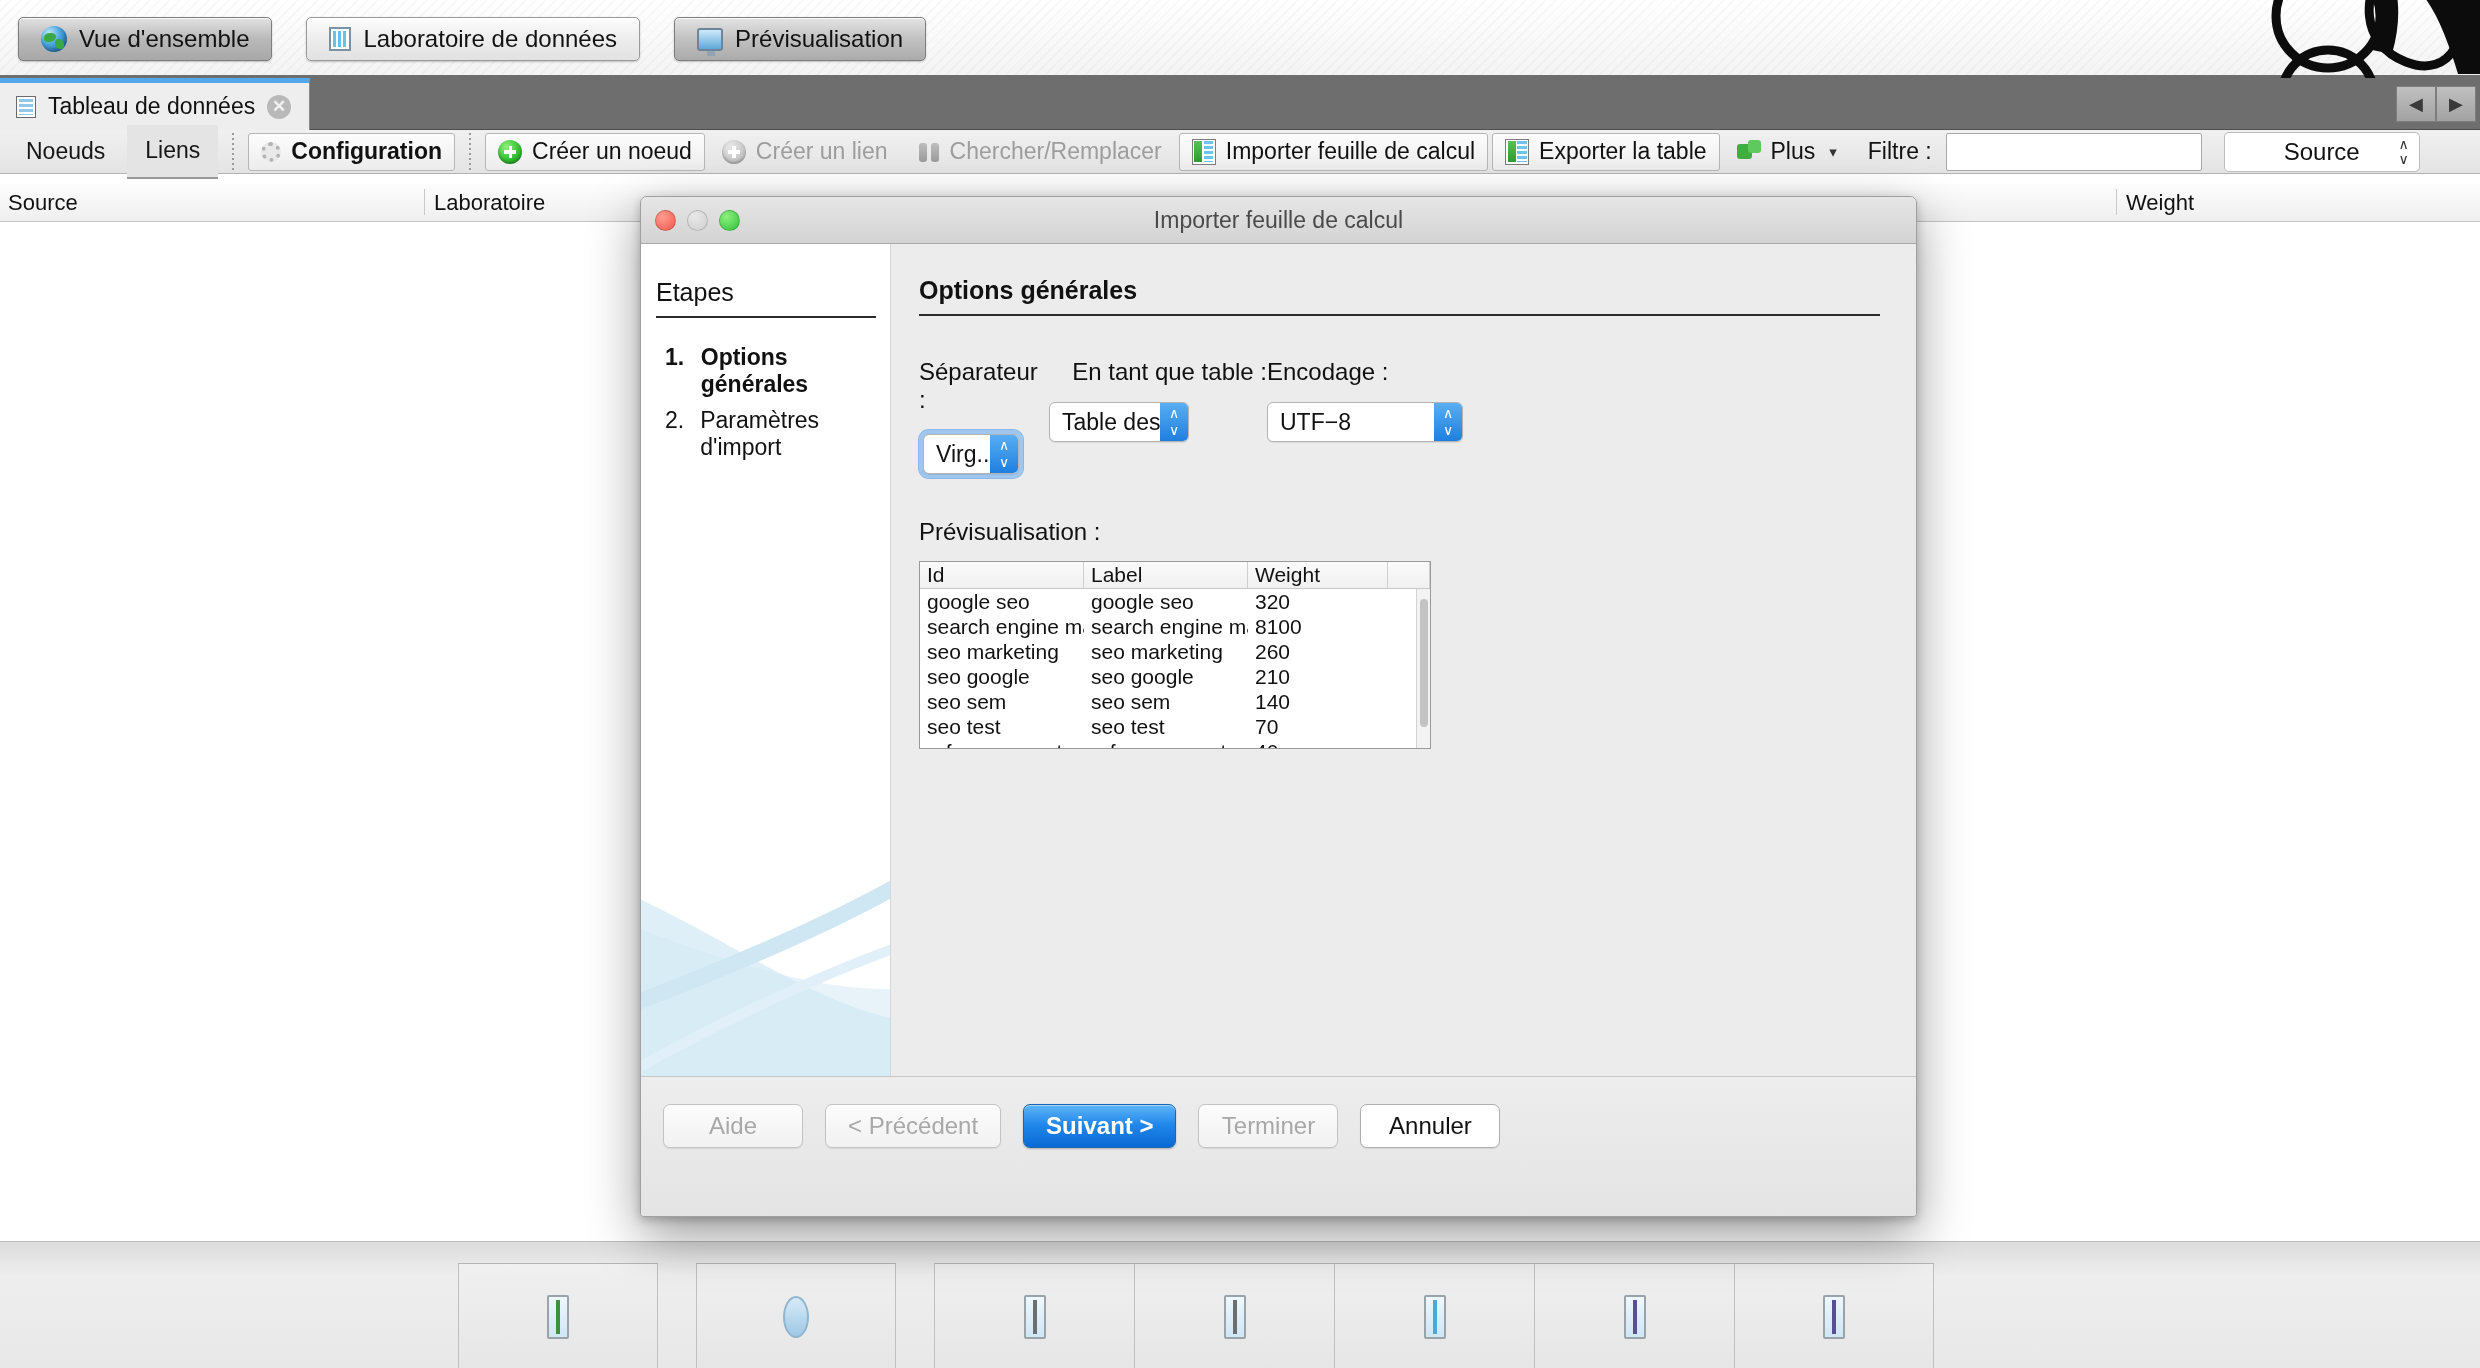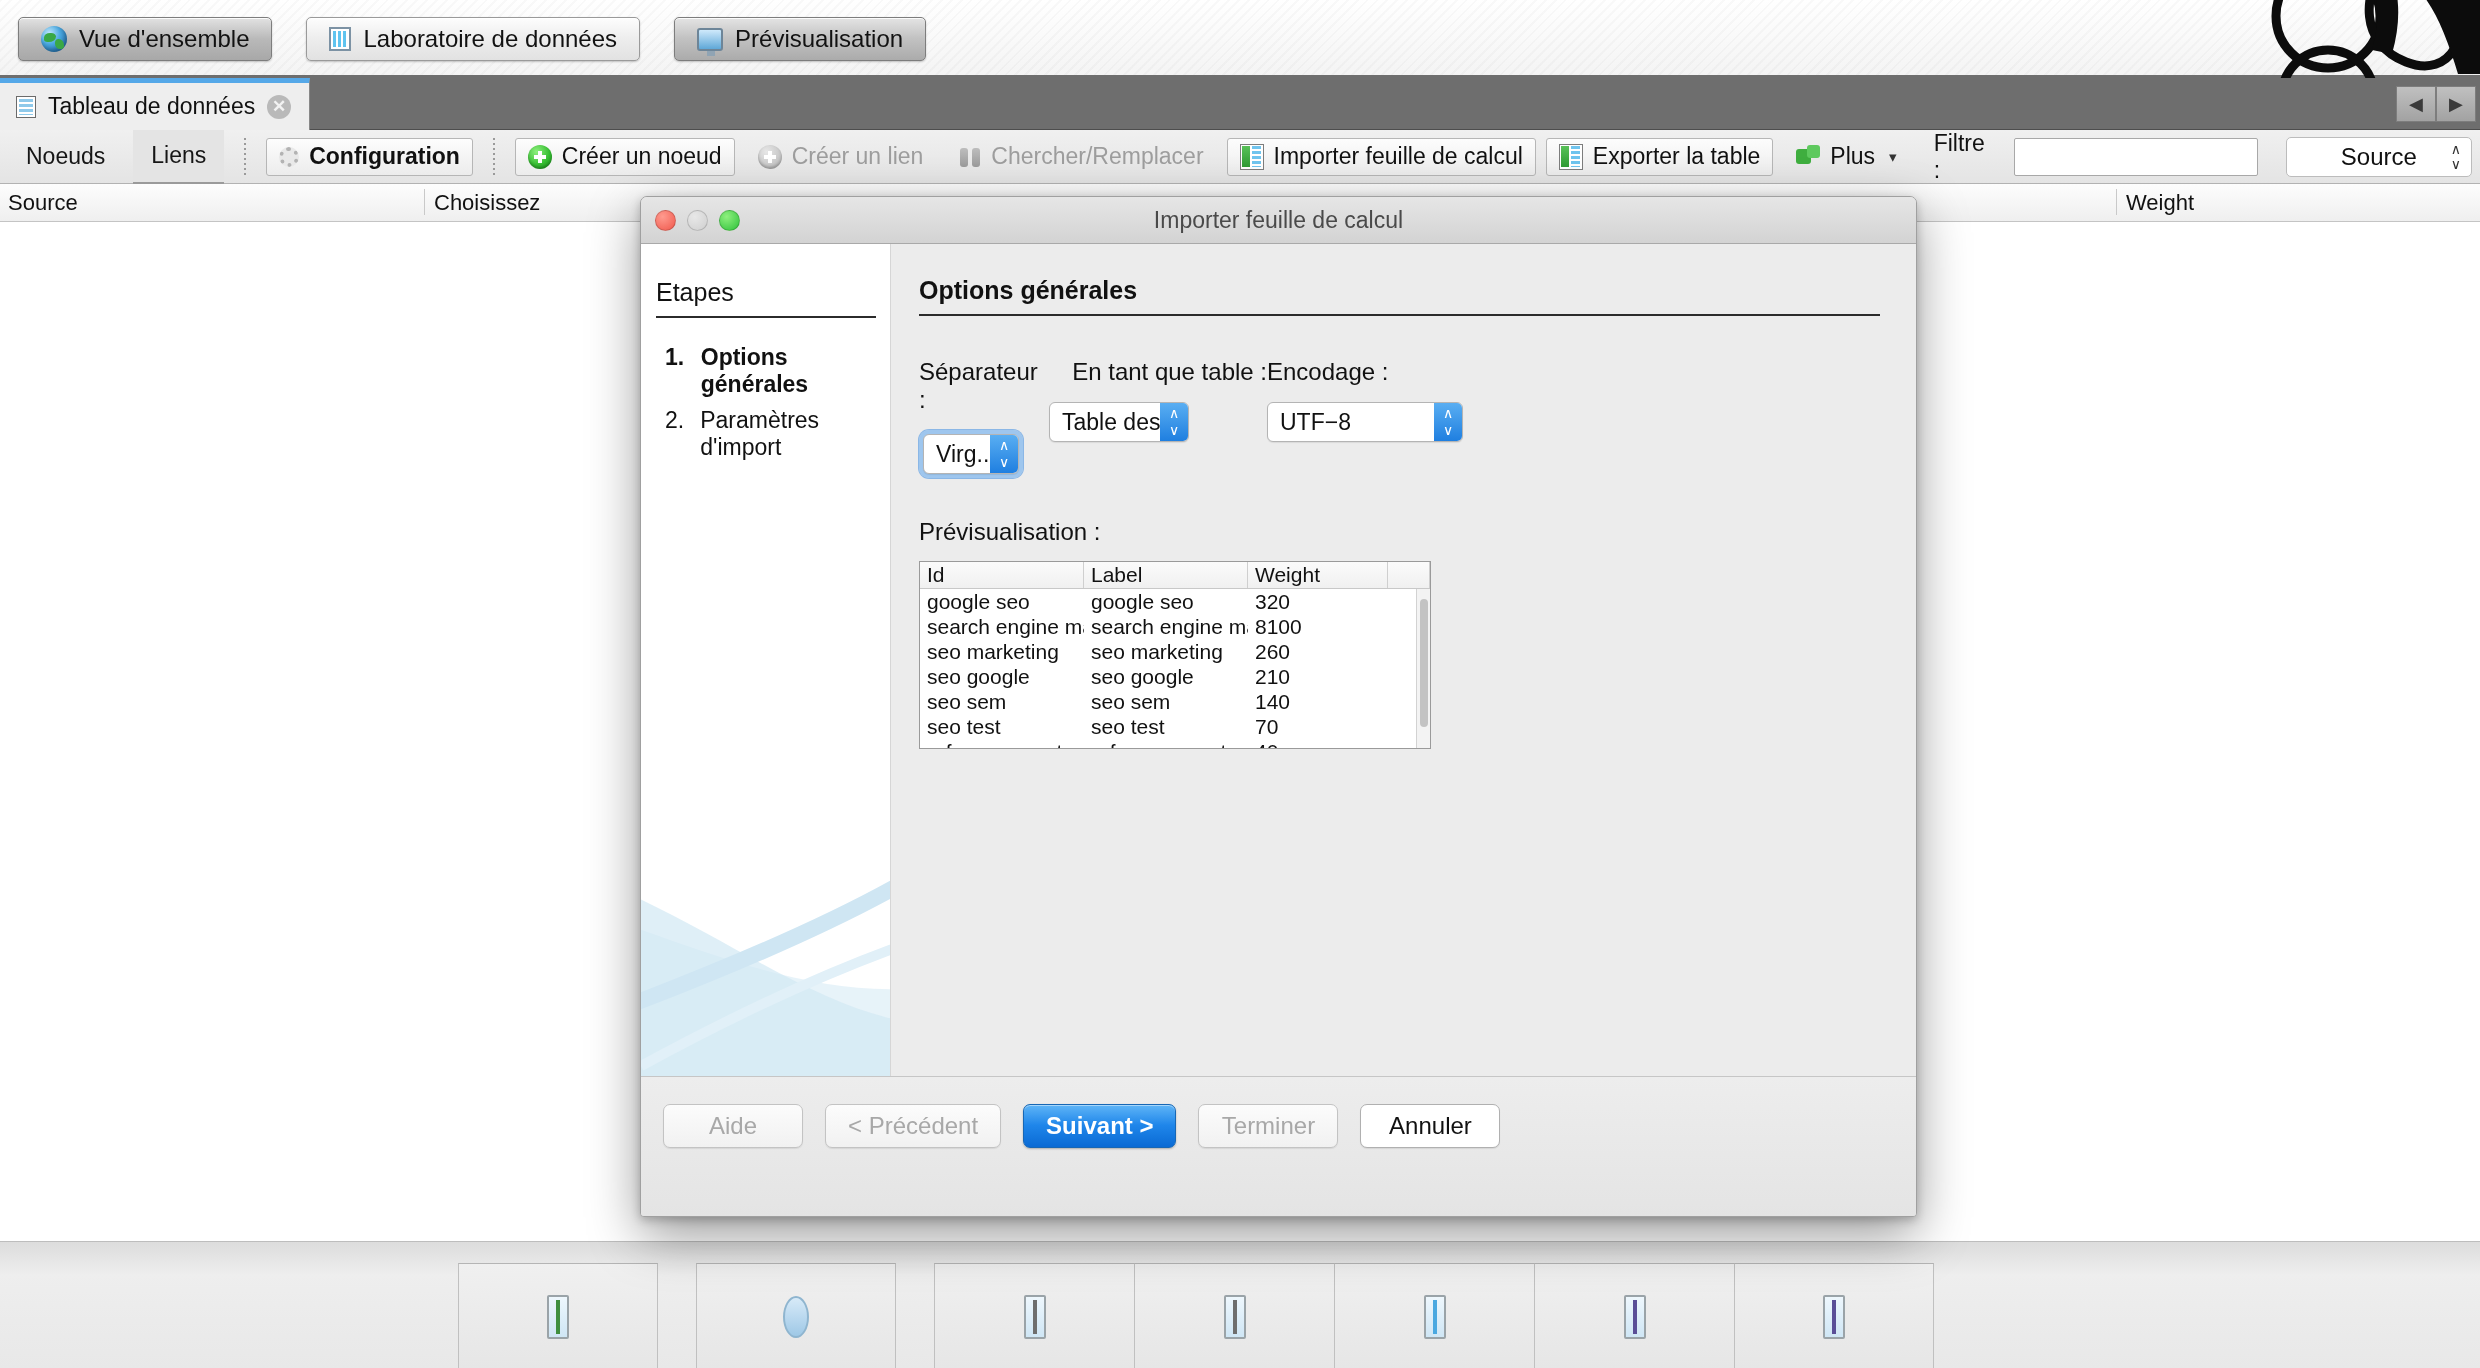--- a/index.html
+++ b/index.html
@@ -160,24 +160,24 @@
   .tabscroll div {
     width: 40px; height: 36px;
     background: linear-gradient(180deg,#c0c0c0,#a2a2a2);
     border: 1px solid #7d7d7d;
     display: flex; align-items: center; justify-content: center;
     color: #3a3a3a; font-size: 18px;
   }
 
   
   .toolbar {
-    position: absolute; left: 0; top: 130px; width: 2480px; height: 54px;
+    position: absolute; left: 0; top: 130px; width: 2480px; height: 44px;
     background: linear-gradient(180deg,#f0f0f0,#e4e4e4);
     border-bottom: 1px solid #b2b2b2;
-    display: flex; align-items: center; padding: 0 8px; gap: 10px;
+    display: flex; align-items: center; padding: 0 8px; gap: 4px;
   }
   .subtab {
     height: 54px; display: flex; align-items: center; padding: 0 18px;
     font-size: 23px; color: #161616;
   }
   .subtab.active { background: #e4e4e4; border-bottom: 2px solid #9a9a9a; }
   .tsep {
     width: 2px; height: 38px; margin: 0 10px;
     background: repeating-linear-gradient(180deg, #9a9a9a 0 2px, transparent 2px 5px);
   }
@@ -481,21 +481,21 @@
       <span>Source</span>
       <span class="stepper">
         <span>∧</span><br><span>∨</span>
       </span>
     </div>
   </div>
 
   <div class="tblhead">
     <div class="th" style="left:8px;">Source</div>
     <div class="thdiv" style="left:424px;"></div>
-    <div class="th" style="left:434px;">Choisissez</div>
+    <div class="th" style="left:434px;">Laboratoire</div>
     <div class="thdiv" style="left:2116px;"></div>
     <div class="th" style="left:2126px;">Weight</div>
   </div>
   <div class="tblbody"></div>
 
   <div class="bottombar">
     <div class="statcells">
       <div class="statcell gap">
         <span class="slider-ico">
             <i style="background:#3f8f3f"></i>

